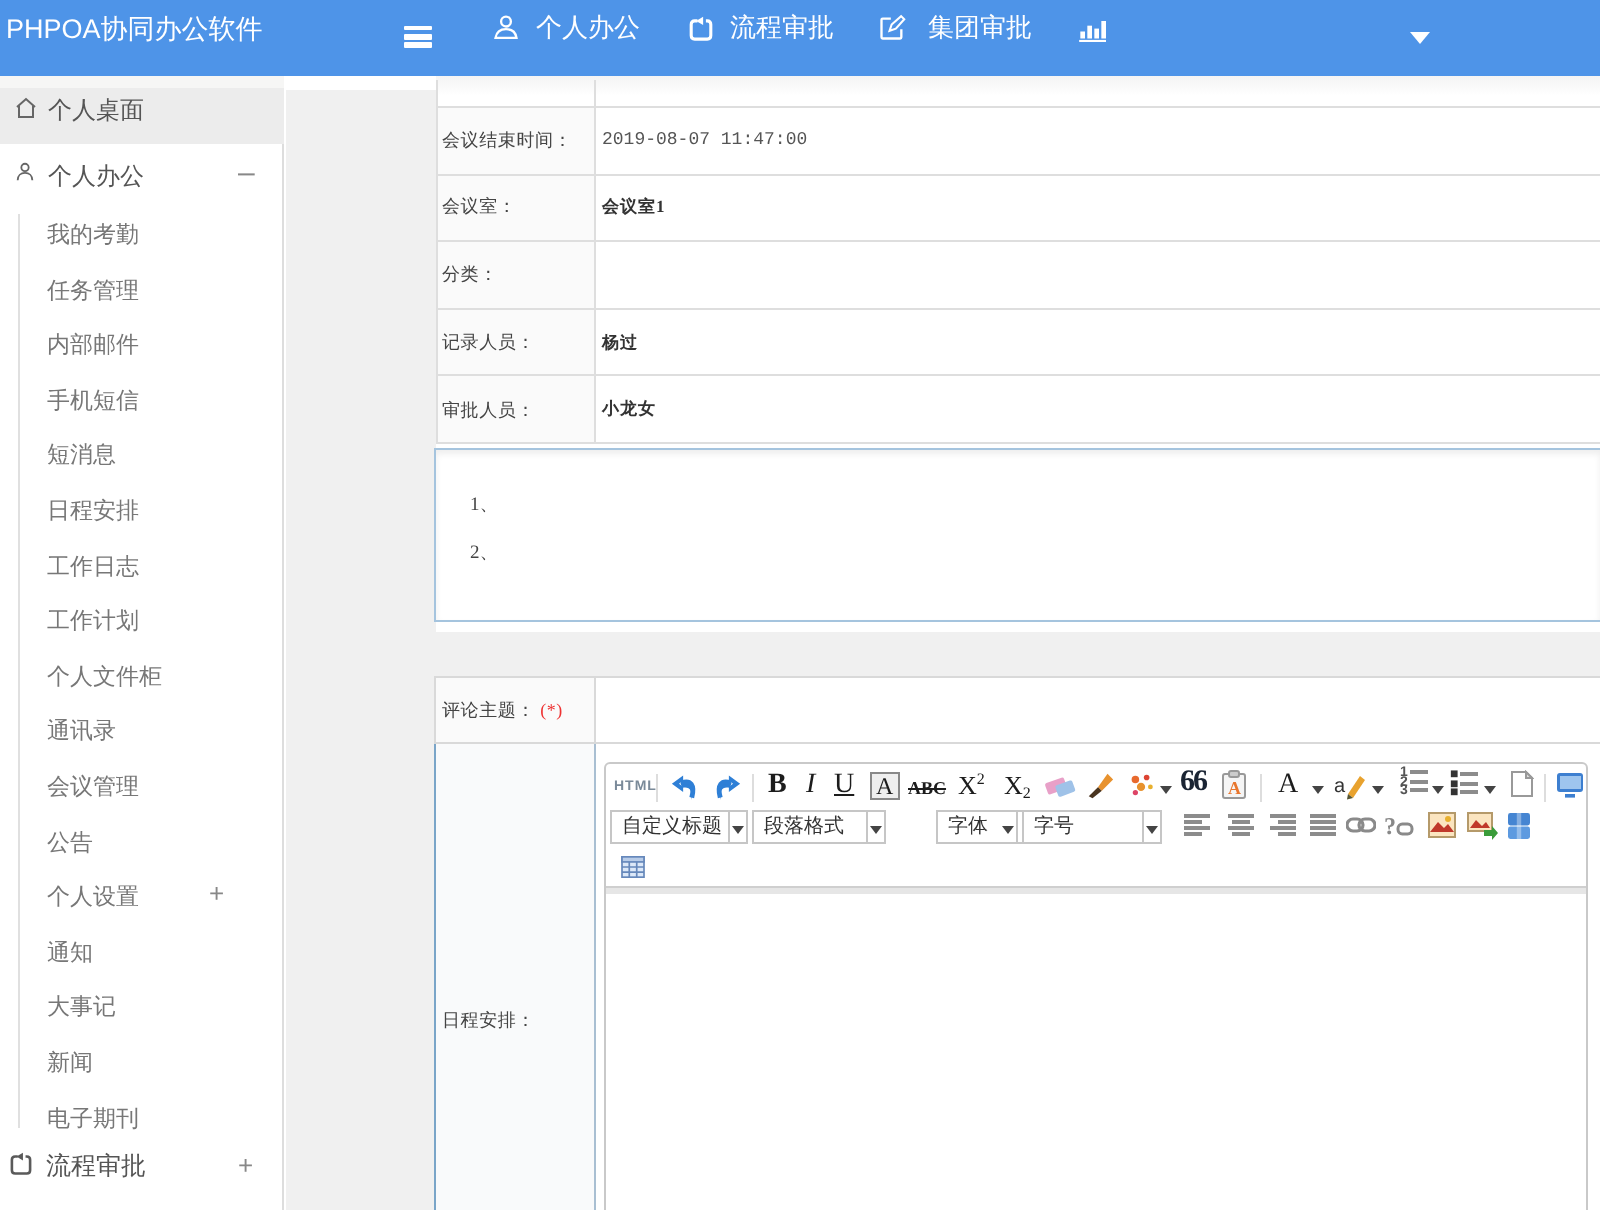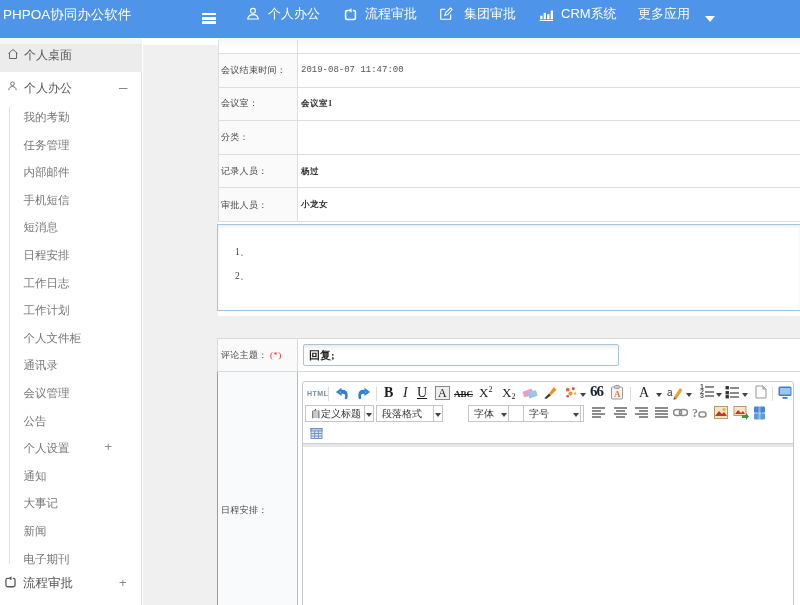--- a/index.html
+++ b/index.html
@@ -85,22 +85,20 @@
         <path d="M9 15l2-6 9-8 3 3-8 9-6 2z" transform="scale(0.9) translate(2,1)"></path>
       </svg>
     <div class="navitem" style="left:464px">集团审批</div>
     <svg class="navicon" style="left:539px" viewBox="0 0 24 24" fill="#fff">
         <rect x="2" y="15" width="4" height="6"></rect>
         <rect x="8" y="10" width="4" height="11"></rect>
         <rect x="14" y="12.5" width="4" height="8.5"></rect>
         <rect x="20" y="6" width="4" height="15"></rect>
         <rect x="1" y="22.2" width="23" height="1.8"></rect>
       </svg>
-    <div class="navitem" style="left:561px">CRM系统</div>
-    <div class="navitem" style="left:638px">更多应用</div>
     <div class="abs tri" style="left:705px;top:16px"></div>
   </div>
 
   <div id="sidebar"></div>
   <div class="side-top" style="top:38px;background:#f6f6f5;height:6px;"></div>
   <div class="side-top" style="top:44px;background:#ececec;height:28px;"></div>
   <svg class="abs" style="left:7px;top:48px;width:12px;height:12px" viewBox="0 0 24 24" fill="none" stroke="#666" stroke-width="2">
       <path d="M3 11 12 3l9 8"></path>
       <path d="M5 9.5V21h14V9.5"></path>
     </svg>
@@ -169,21 +167,20 @@
 
   <div id="tbox">
     <div style="position:absolute;left:17px;top:21px;">1、</div>
     <div style="position:absolute;left:17px;top:45px;">2、</div>
   </div>
 
   <div id="subjrow"></div>
   <div style="position:absolute;left:218px;top:338.5px;width:79px;height:32px;background:#fafafa;"></div>
   <div id="subjdiv"></div>
   <div class="lbl" style="top:349px;">评论主题： <span style="color:#e33;">(*)</span></div>
-  <div id="subjinput">回复;</div>
   <div id="ccell"></div>
   <div class="lbl" style="top:504px;">日程安排：</div>
 
   <div id="editor">
 
     <div class="ti" style="left:4px;top:8px;font-size:7px;font-weight:bold;color:#7a8a99;letter-spacing:0.5px;">HTML</div>
     <div class="sep1" style="left:25px;"></div>
     <svg class="ti" style="left:32px;top:5px;width:15px;height:15px;" viewBox="0 0 16 16">
         <path d="M1 5.2 L7 0.8 L7 3.4 L4.8 5.2 L7 6.8 L7 9.6 Z" fill="#2e7fd6"></path>
         <path d="M5.5 4.6 C11.5 2.2 14.2 6.2 11.2 13.8 C12.2 8.8 10.4 6.4 6.5 7.4 Z" fill="#2e7fd6"></path>
@@ -249,21 +246,21 @@
         <rect x="2" y="2" width="10.5" height="6.5" fill="#9ec5ee"></rect>
         <rect x="4.5" y="11" width="5" height="1.8" fill="#3d7fd0"></rect>
       </svg>
 
     <div class="tsel" style="left:2px;width:60px;">自定义标题</div>
       <div class="tdd" style="left:62px;"></div>
     <div class="tsel" style="left:73px;width:58px;">段落格式</div>
       <div class="tdd" style="left:131px;"></div>
     <div class="tsel" style="left:141px;width:56px;margin-left:24px;">字体</div>
       <div class="tdd" style="left:197px;"></div>
-    <div class="tsel" style="left:220px;width:61px;">字号</div>
+    <div class="tsel" style="left:208px;width:61px;">字号</div>
       <div class="tdd" style="left:269px;"></div>
     <div class="ti bars4" style="left:289px;top:25px;width:13px;">
         <div style="width:13px"></div>
         <div style="width:9px"></div>
         <div style="width:13px"></div>
         <div style="width:9px"></div>
       </div>
     <div class="ti bars4" style="left:311px;top:25px;width:13px;">
         <div style="width:13px"></div>
         <div style="width:9px;margin:0 auto 1px;"></div>

